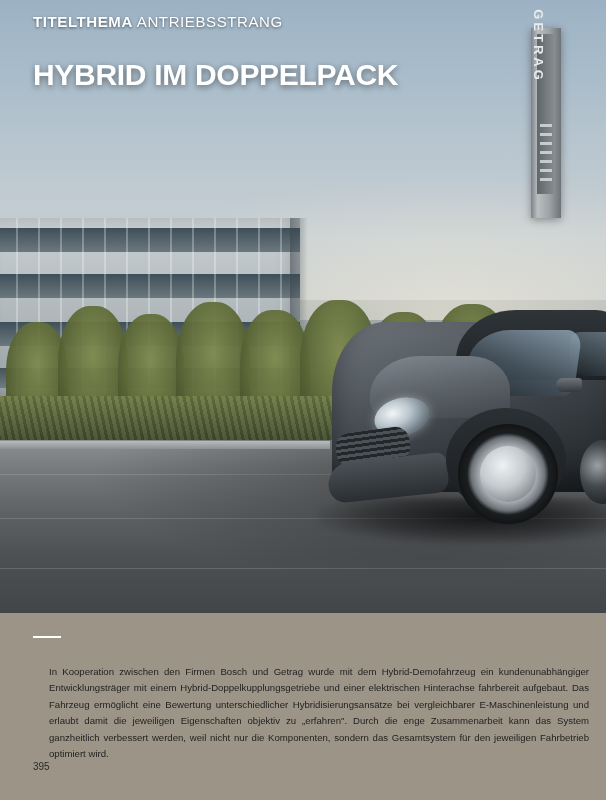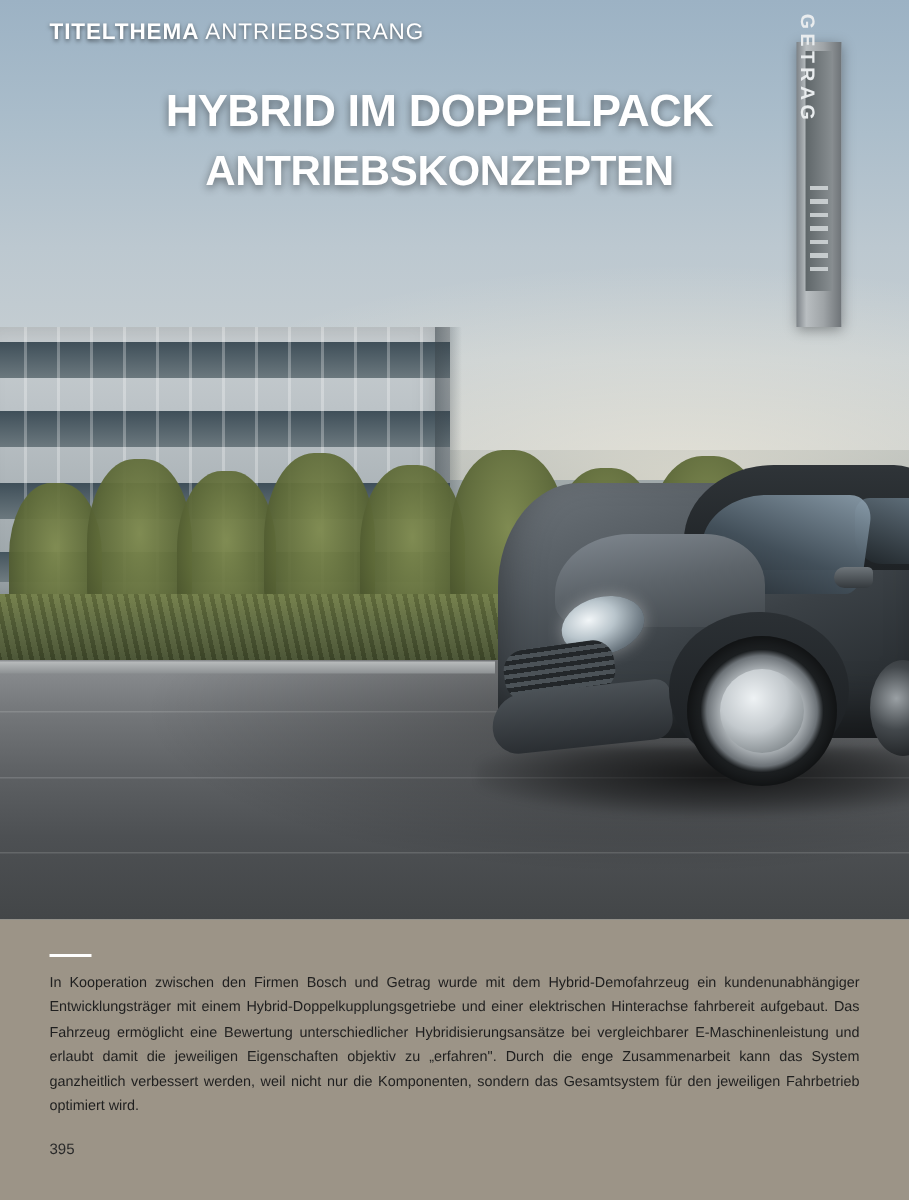--- a/index.html
+++ b/index.html
@@ -304,21 +304,20 @@
   .kicker .bold {
     font-weight: bold;
   }
 
   
   .headline {
     position: absolute;
     left: 33px;
     top: 55px;
     width: 520px;
-    text-align: center;
   }
   .headline .h1 {
     font-size: 30px;
     font-weight: bold;
     color: #ffffff;
     letter-spacing: -0.3px;
     line-height: 1.32;
     margin: 0;
     text-shadow: 0 2px 6px rgba(0,0,0,.45);
   }
@@ -347,21 +346,21 @@
     top: 23px;
     width: 28px;
     height: 2px;
     background: #ffffff;
   }
   .abstract p {
     position: absolute;
     left: 33px;
     top: 35px;
     width: 540px;
-    margin: 0;
+    margin: 16px;
     font-size: 9.6px;
     line-height: 16.4px;
     color: #1f1f1f;
     text-align: justify;
   }
   .folio {
     position: absolute;
     left: 33px;
     top: 148px;
     font-size: 10px;
@@ -440,21 +439,20 @@
       </div>
     </div>
 
     <div class="kicker">
       <span class="bold">TITELTHEMA</span>
       <span>ANTRIEBSSTRANG</span>
     </div>
 
     <div class="headline">
       <div class="h1">HYBRID IM DOPPELPACK</div>
-      <div class="h2">ANTRIEBSKONZEPTEN</div>
     </div>
   </div>
 
   <div class="abstract">
     <div class="rule"></div>
     <p>In Kooperation zwischen den Firmen Bosch und Getrag wurde mit dem Hybrid-Demofahrzeug ein kunden­unabhängiger Entwicklungsträger mit einem Hybrid-Doppelkupplungsgetriebe und einer elektrischen Hinter­achse fahrbereit aufgebaut. Das Fahrzeug ermöglicht eine Bewertung unterschiedlicher Hybridisierungsansätze bei vergleichbarer E-Maschinenleistung und erlaubt damit die jeweiligen Eigenschaften objektiv zu „erfahren". Durch die enge Zusammenarbeit kann das System ganzheitlich verbessert werden, weil nicht nur die Kompo­nenten, sondern das Gesamtsystem für den jeweiligen Fahrbetrieb optimiert wird.</p>
     <div class="folio">395</div>
   </div>
 
 </div>

